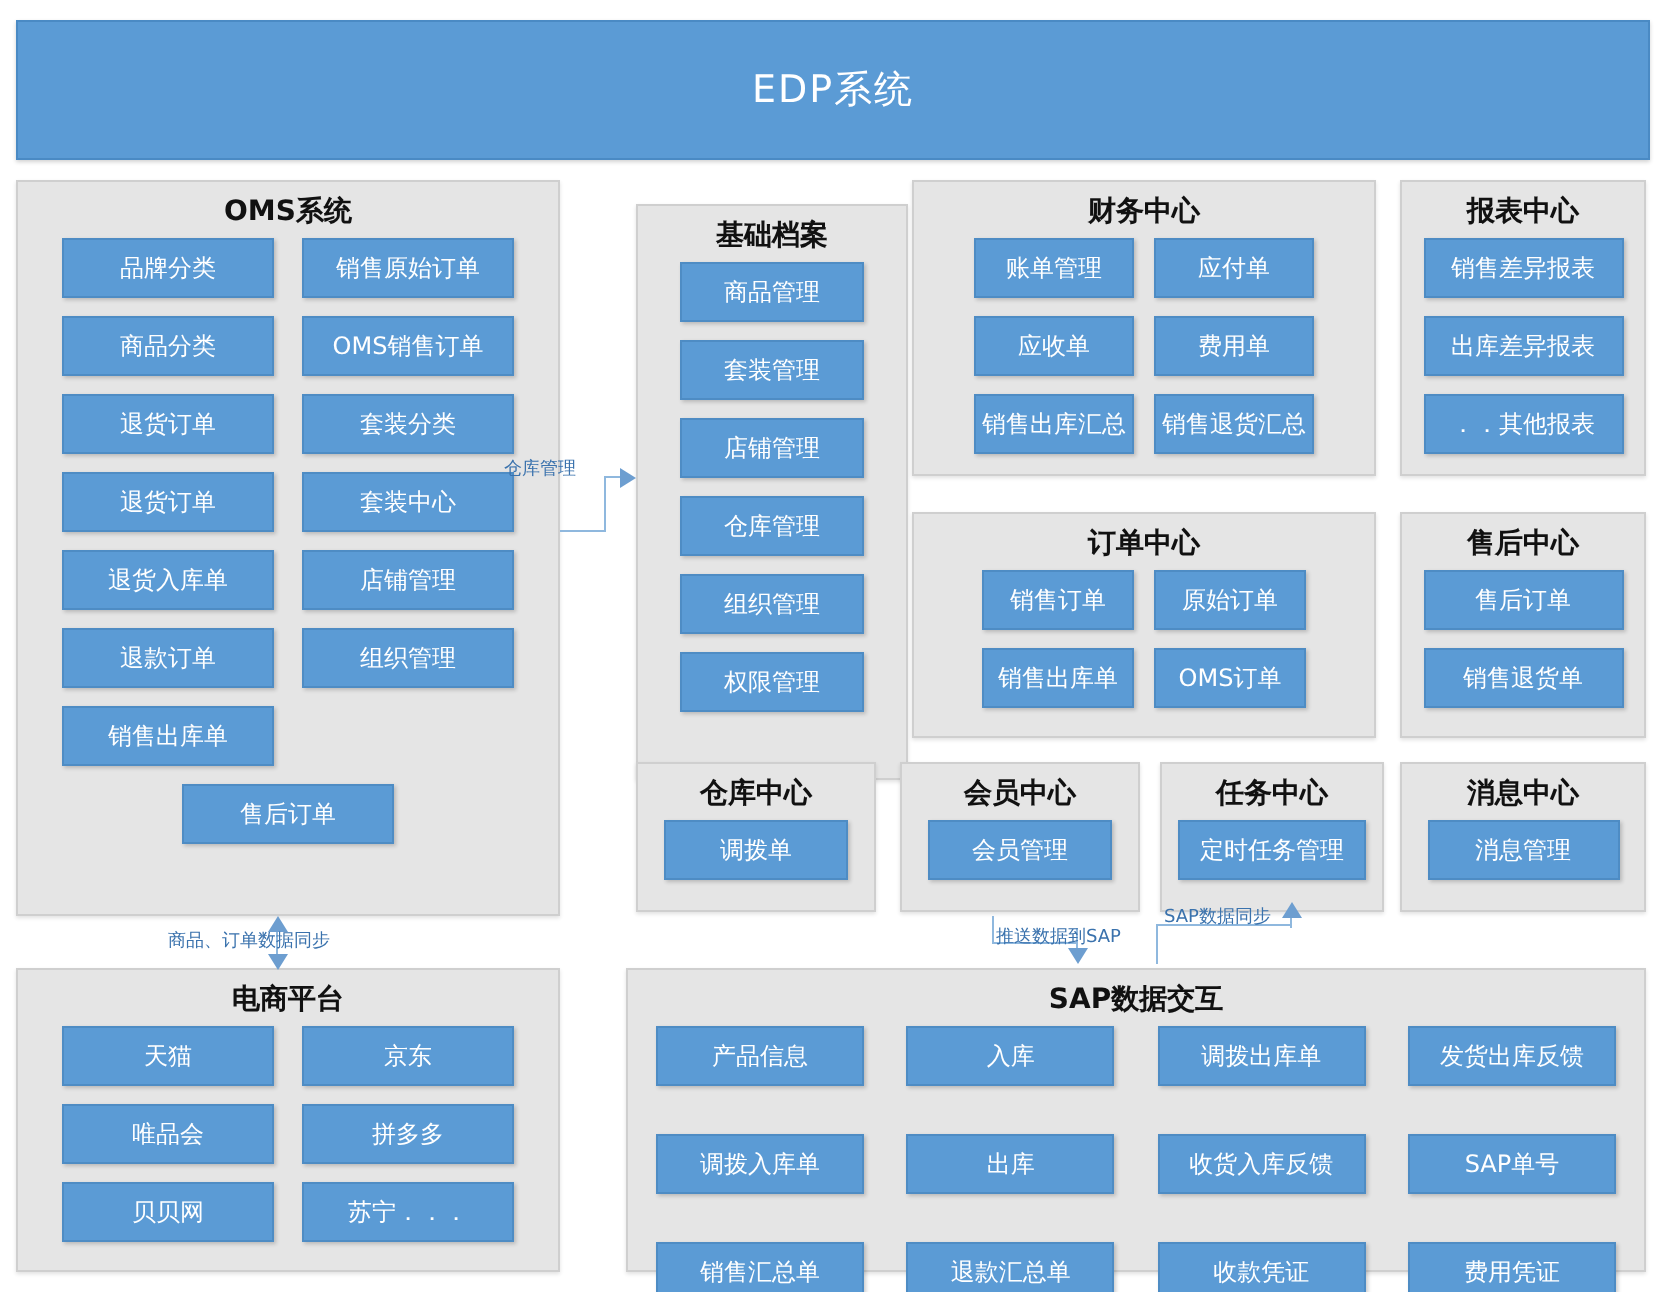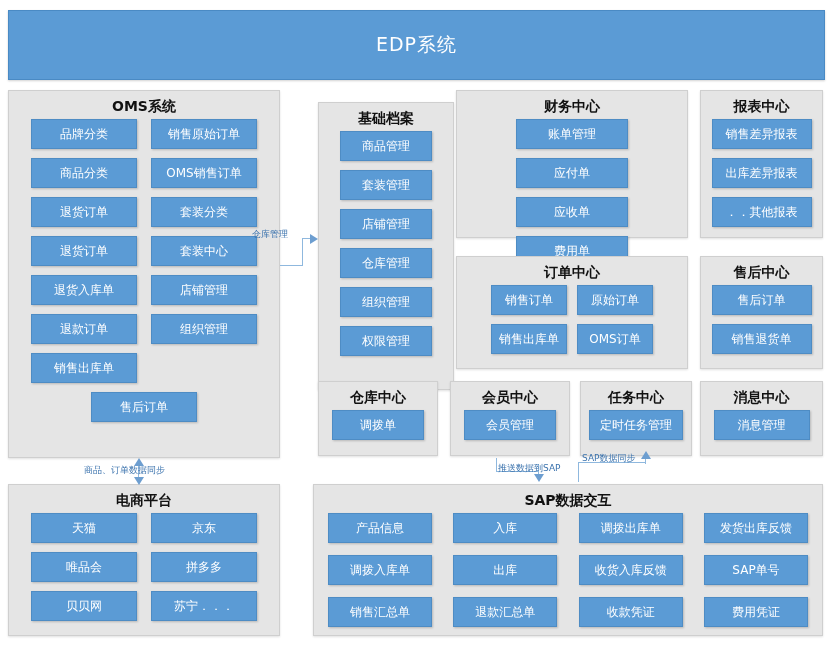--- a/index.html
+++ b/index.html
@@ -63,21 +63,21 @@
   #oms .chip{width:106px;height:30px;}
 
   
   #basic{left:318px;top:102px;width:136px;height:288px;}
   #basic .grid{padding:0 12px;gap:9px 0;}
   #basic .chip{width:92px;height:30px;}
 
   
   #fin{left:456px;top:90px;width:232px;height:148px;}
   #fin .grid{padding:0 12px;gap:9px 10px;}
-  #fin .chip{width:112px;height:30px;}
+  #fin .chip{width:80px;height:30px;}
 
   
   #order{left:456px;top:256px;width:232px;height:113px;}
   #order .grid{padding:0 12px;gap:9px 10px;}
   #order .chip{width:76px;height:30px;}
 
   
   #report{left:700px;top:90px;width:123px;height:148px;}
   #report .grid{padding:0 10px;gap:9px 0;}
   #report .chip{width:100px;height:30px;}
@@ -107,21 +107,21 @@
   #msg .grid{padding:0 10px;}
   #msg .chip{width:96px;height:30px;}
 
   
   #ecom{left:8px;top:484px;width:272px;height:152px;}
   #ecom .grid{padding:0 14px;gap:9px 14px;}
   #ecom .chip{width:106px;height:30px;}
 
   
   #sap{left:313px;top:484px;width:510px;height:152px;}
-  #sap .grid{padding:0 14px;gap:12px 14px;justify-content:space-between;}
+  #sap .grid{padding:0 14px;gap:24px 14px;justify-content:space-between;}
   #sap .chip{width:104px;height:30px;}
 
   
   .conn{position:absolute;}
   .clabel{
     position:absolute;
     font-size:9px;color:#3a72ad;white-space:nowrap;
   }
   .vline{position:absolute;background:#8fb8de;width:1px;}
   .hline{position:absolute;background:#8fb8de;height:1px;}

